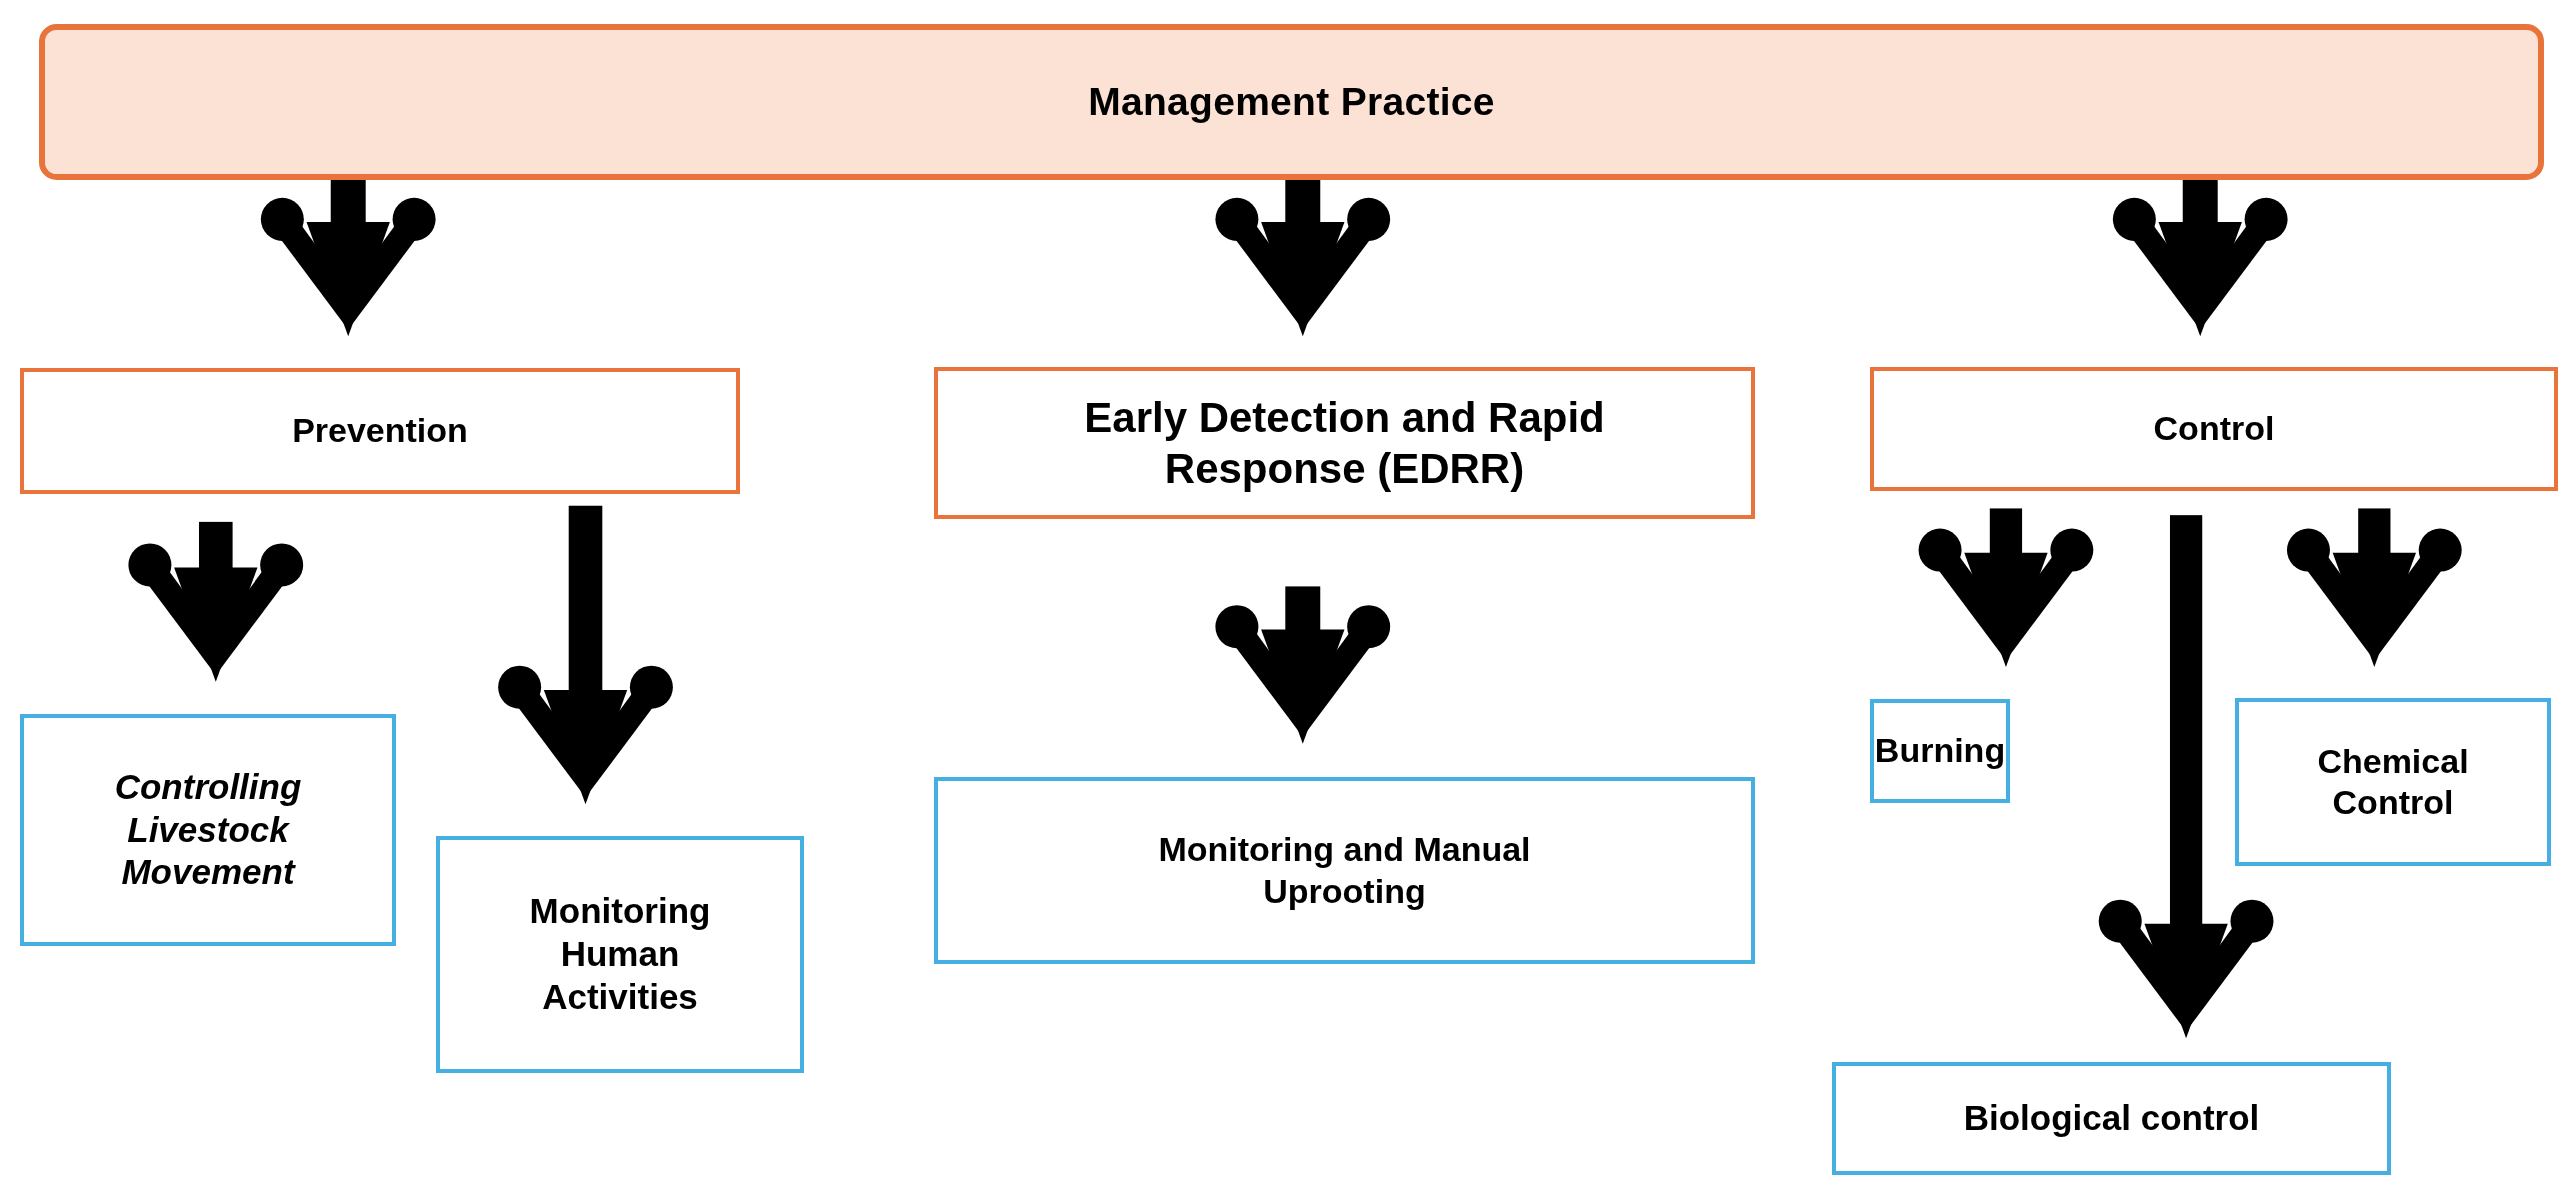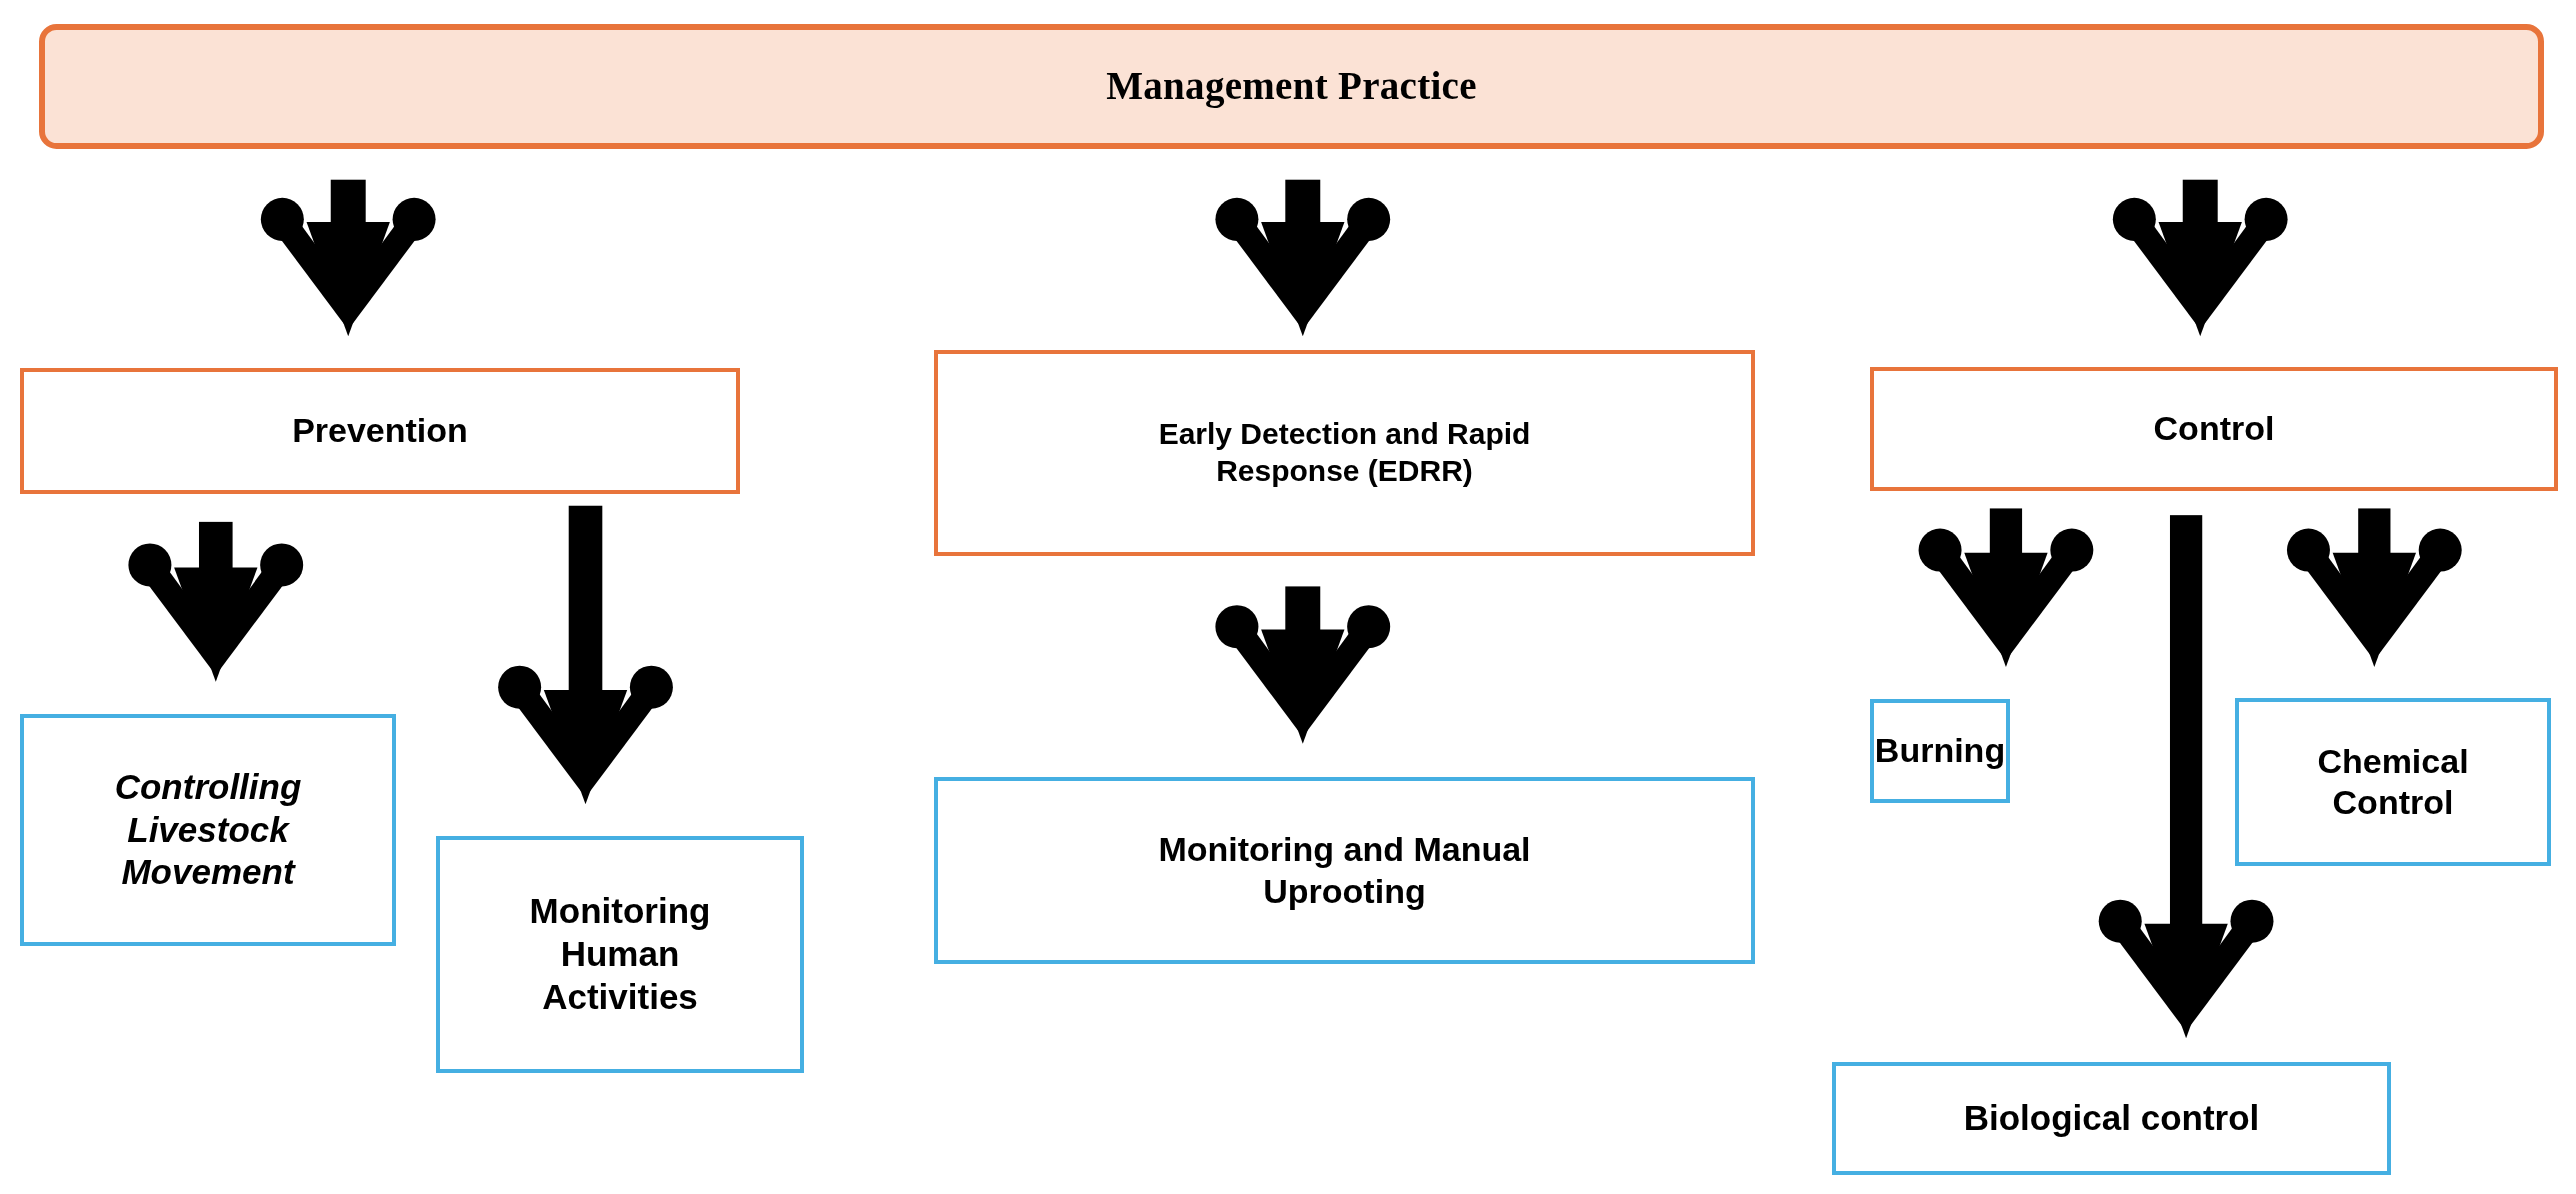--- a/index.html
+++ b/index.html
@@ -116,29 +116,29 @@
         <use href="#arrowhead" x="3532" y="796"></use>
       </g>
 
       <g>
         <rect x="3228" y="766" width="48" height="630"></rect>
         <use href="#arrowhead" x="3252" y="1348"></use>
       </g>
     </g>
   </svg>
 
-  <div class="node root" style="left:39px; top:23.5px; width:2505px; height:125px; font-size:39px; letter-spacing:0.3px;font-family:Liberation Serif, serif;">
+  <div class="node root" style="left:39px; top:23.5px; width:2505px; height:156px; font-size:39px; letter-spacing:0.3px;">
     <span>Management Practice</span>
   </div>
 
   <div class="node cat" style="left:20px; top:368px; width:720px; height:126px; font-size:34px;">
     <span>Prevention</span>
   </div>
 
-  <div class="node cat" style="left:934px; top:350px; width:821px; height:206px; font-size:30px;">
+  <div class="node cat" style="left:934px; top:367px; width:821px; height:152px; font-size:42px;">
     <span>Early Detection and Rapid
 Response (EDRR)</span>
   </div>
 
   <div class="node cat" style="left:1870px; top:367px; width:688px; height:124px; font-size:34px;">
     <span>Control</span>
   </div>
 
   <div class="node leaf" style="left:20px; top:714px; width:376px; height:232px; font-size:35px;font-style:italic;">
     <span>Controlling

